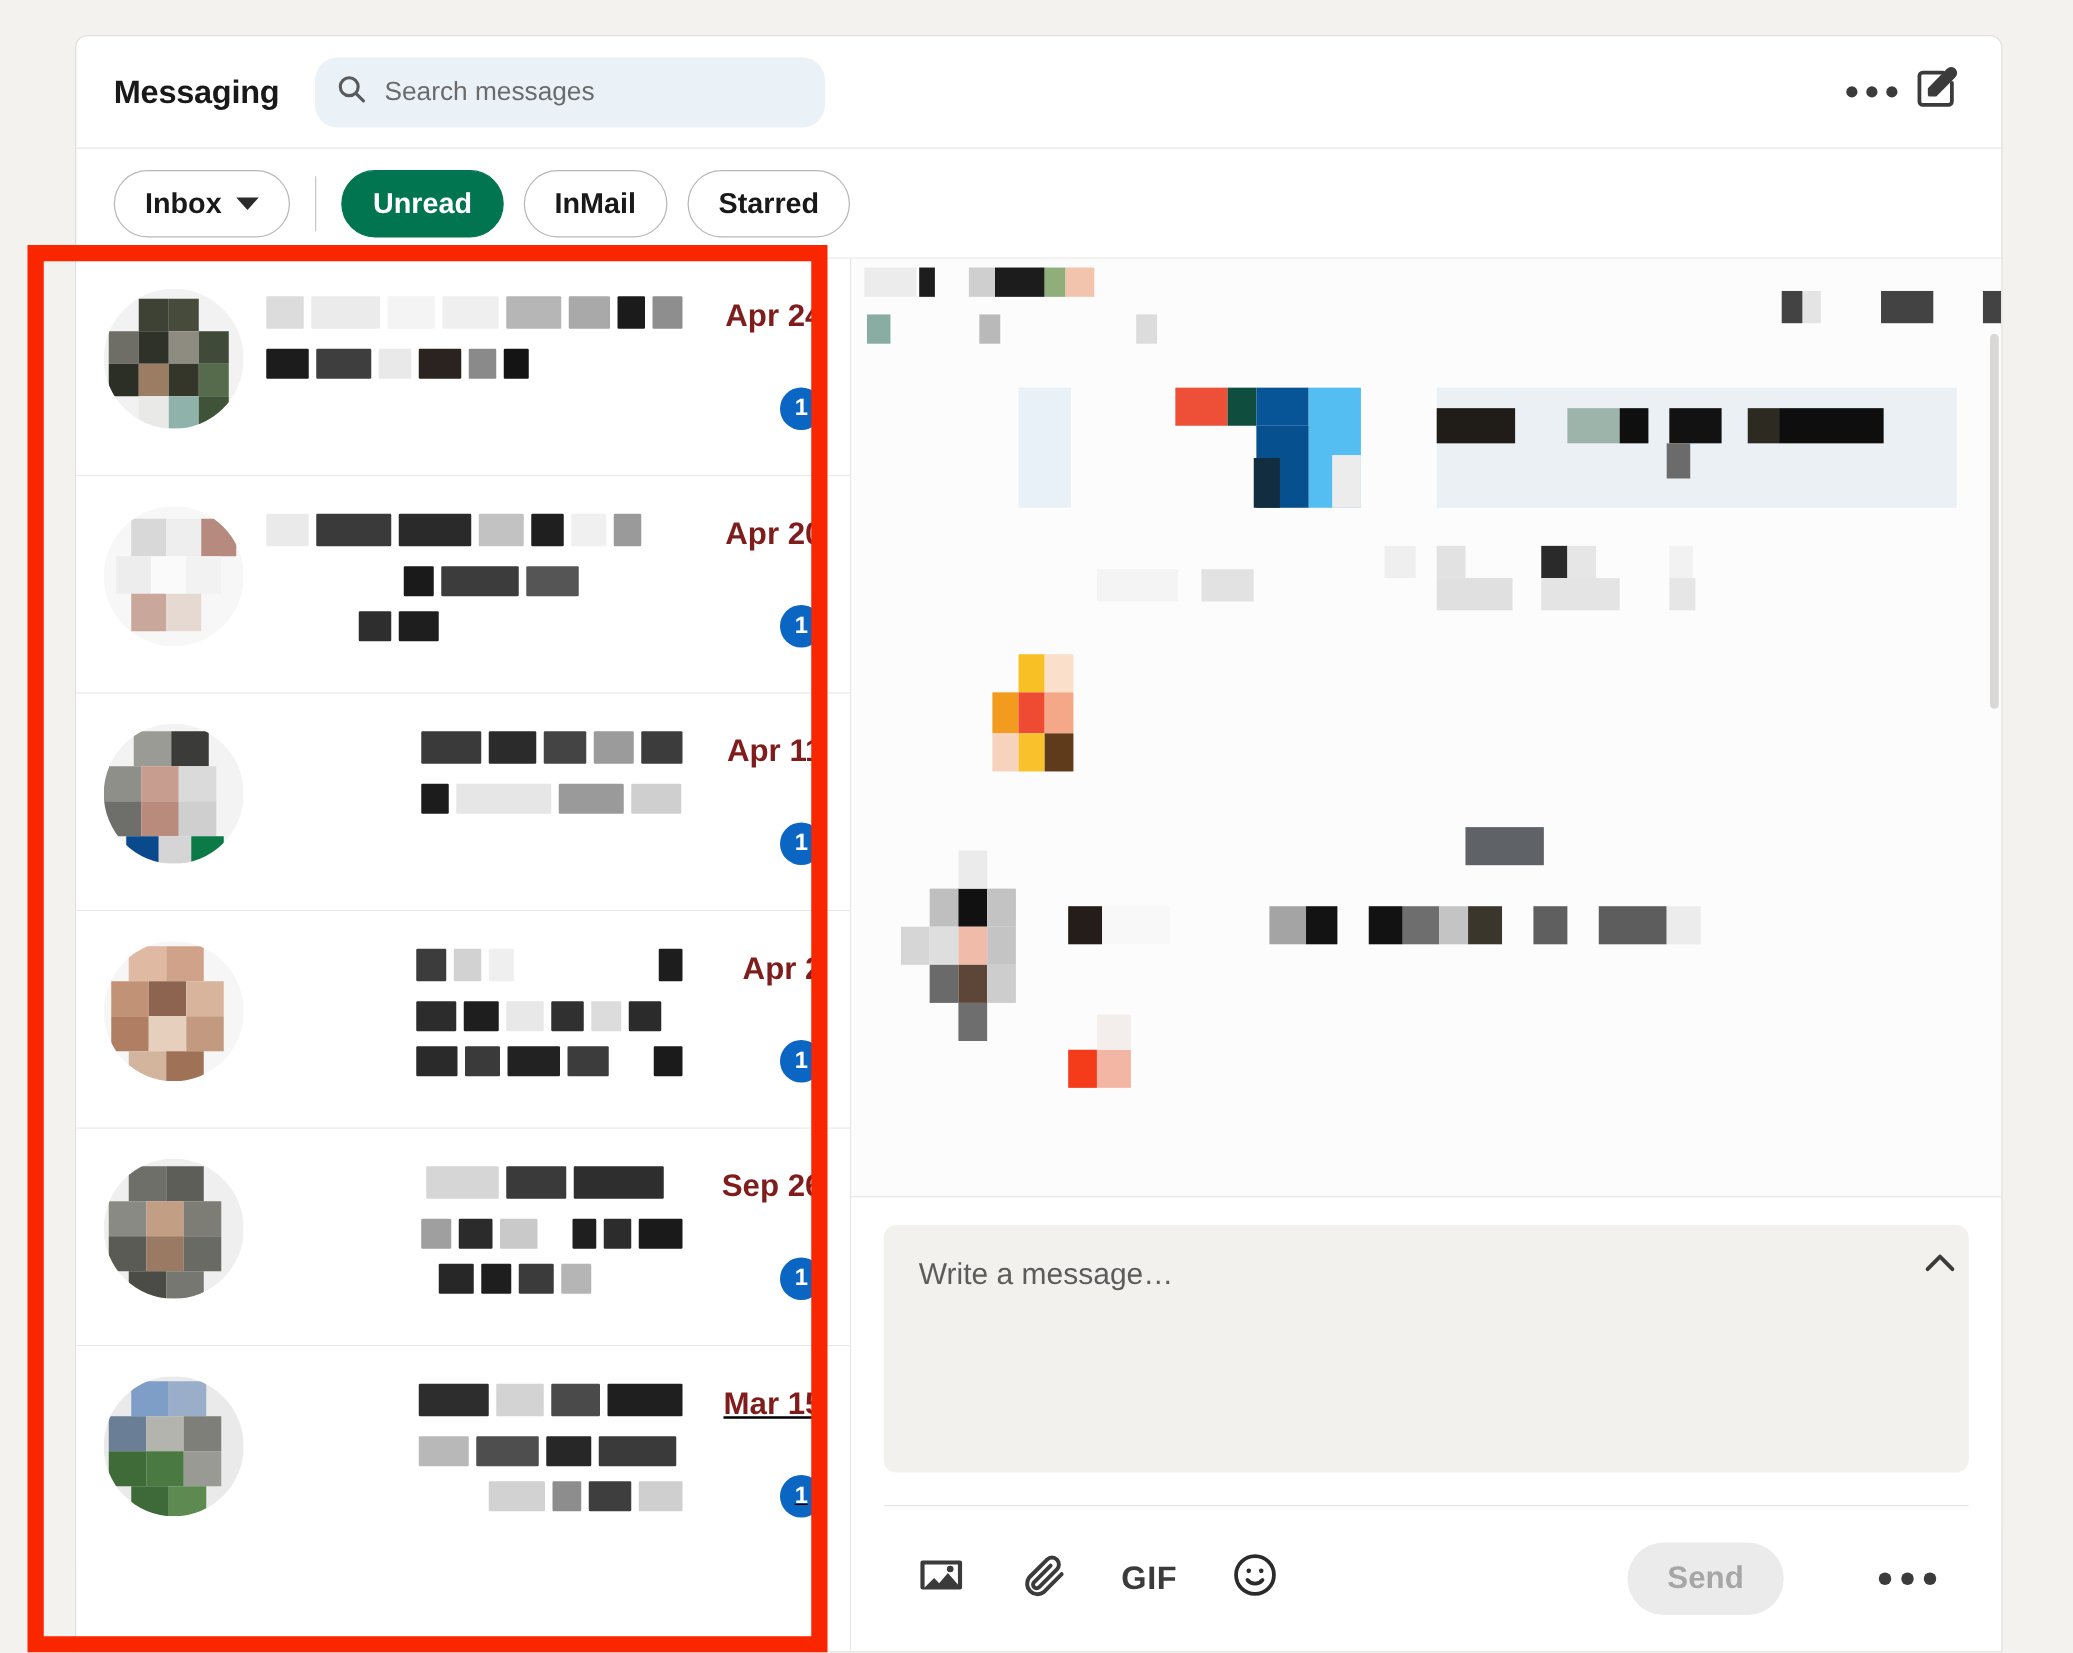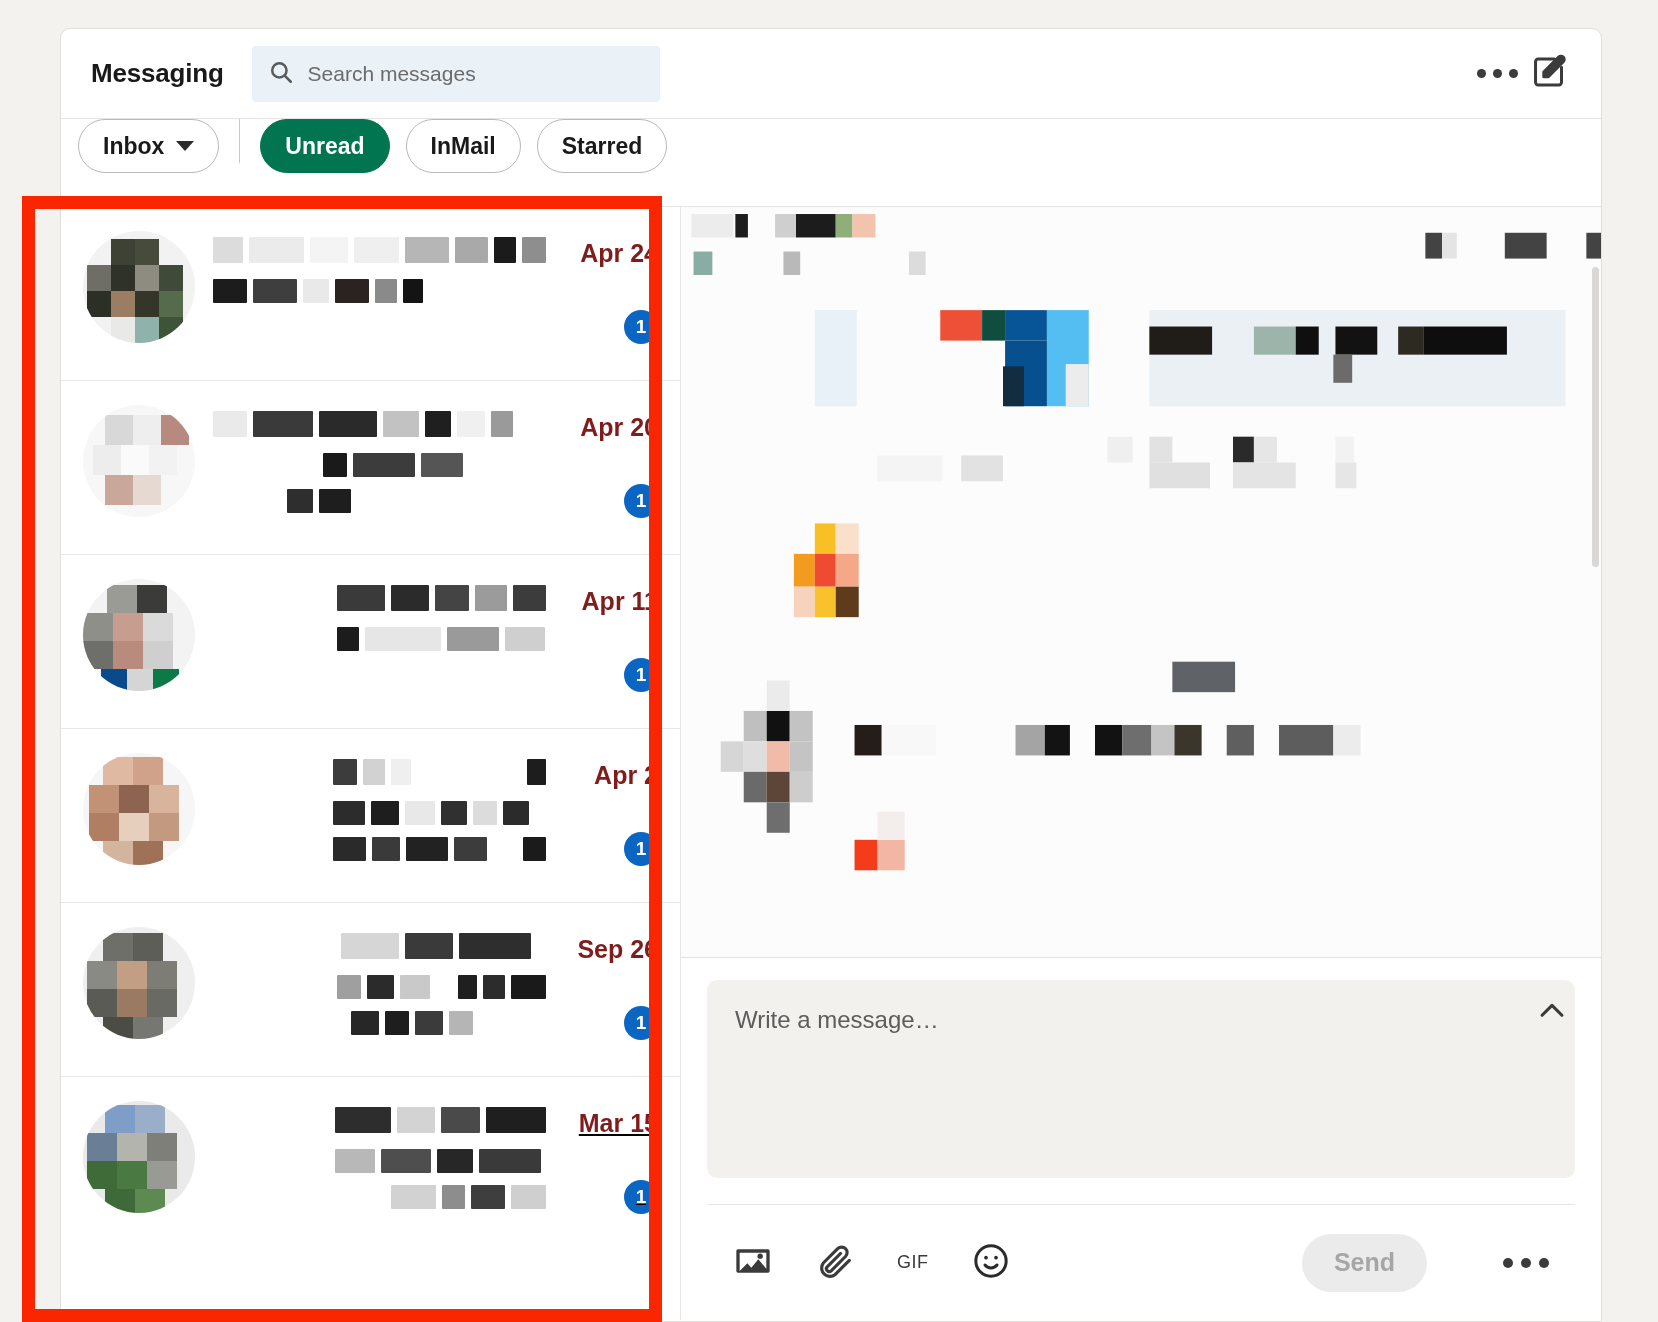--- a/index.html
+++ b/index.html
@@ -40,21 +40,21 @@
     font-size: 26px;
     font-weight: 700;
     color: #191919;
     letter-spacing: -0.2px;
     margin-right: 28px;
     white-space: nowrap;
   }
   .search-box {
     width: 408px; height: 56px;
     background: #eaf1f7;
-    border-radius: 4px;
+    border-radius: 18px;
     display: flex;
     align-items: center;
     padding: 0 16px;
     gap: 12px;
   }
   .search-box input {
     border: none; outline: none; background: transparent;
     font-family: "Liberation Sans", sans-serif;
     font-size: 21px; color: #444;
     width: 100%;
@@ -65,22 +65,22 @@
     width: 52px; height: 52px;
     display: flex; align-items: center; justify-content: center;
     cursor: pointer;
   }
   .dots { display: flex; gap: 7px; }
   .dots i { width: 9px; height: 9px; border-radius: 50%; background: #3b3b3b; display: block; }
 
   
   .pills {
     height: 88px;
-    display: flex; align-items: flex-start;
-    padding: 0 17px;
+    display: flex; align-items: center;
+    padding: 0 30px;
     gap: 16px;
     border-bottom: 1px solid #e6e5e3;
   }
   .pill {
     height: 54px;
     border-radius: 27px;
     border: 1px solid #b9b8b5;
     background: #fff;
     color: #191919;
     font-size: 23px;
@@ -197,21 +197,21 @@
   }
   .tools {
     height: 116px;
     display: flex; align-items: center;
     padding: 0 26px;
     gap: 42px;
     border-top: 1px solid #e8e7e5;
     margin: 26px 0 0 0;
   }
   .tool { cursor: pointer; display: flex; align-items: center; }
-  .gif-txt { font-size: 18px; font-weight: 400; color: #3b3b3b; letter-spacing: 0.5px; text-align: center; }
+  .gif-txt { font-size: 26px; font-weight: 700; color: #3b3b3b; letter-spacing: 0.5px; text-align: center; }
   .tools-spacer { flex: 1; }
   .send-btn {
     height: 58px; padding: 0 32px;
     border-radius: 29px;
     background: #ebebeb; color: #a6a6a6;
     font-size: 25px; font-weight: 700;
     border: none;
     display: flex; align-items: center; justify-content: center;
     font-family: "Liberation Sans", sans-serif;
     cursor: default;

